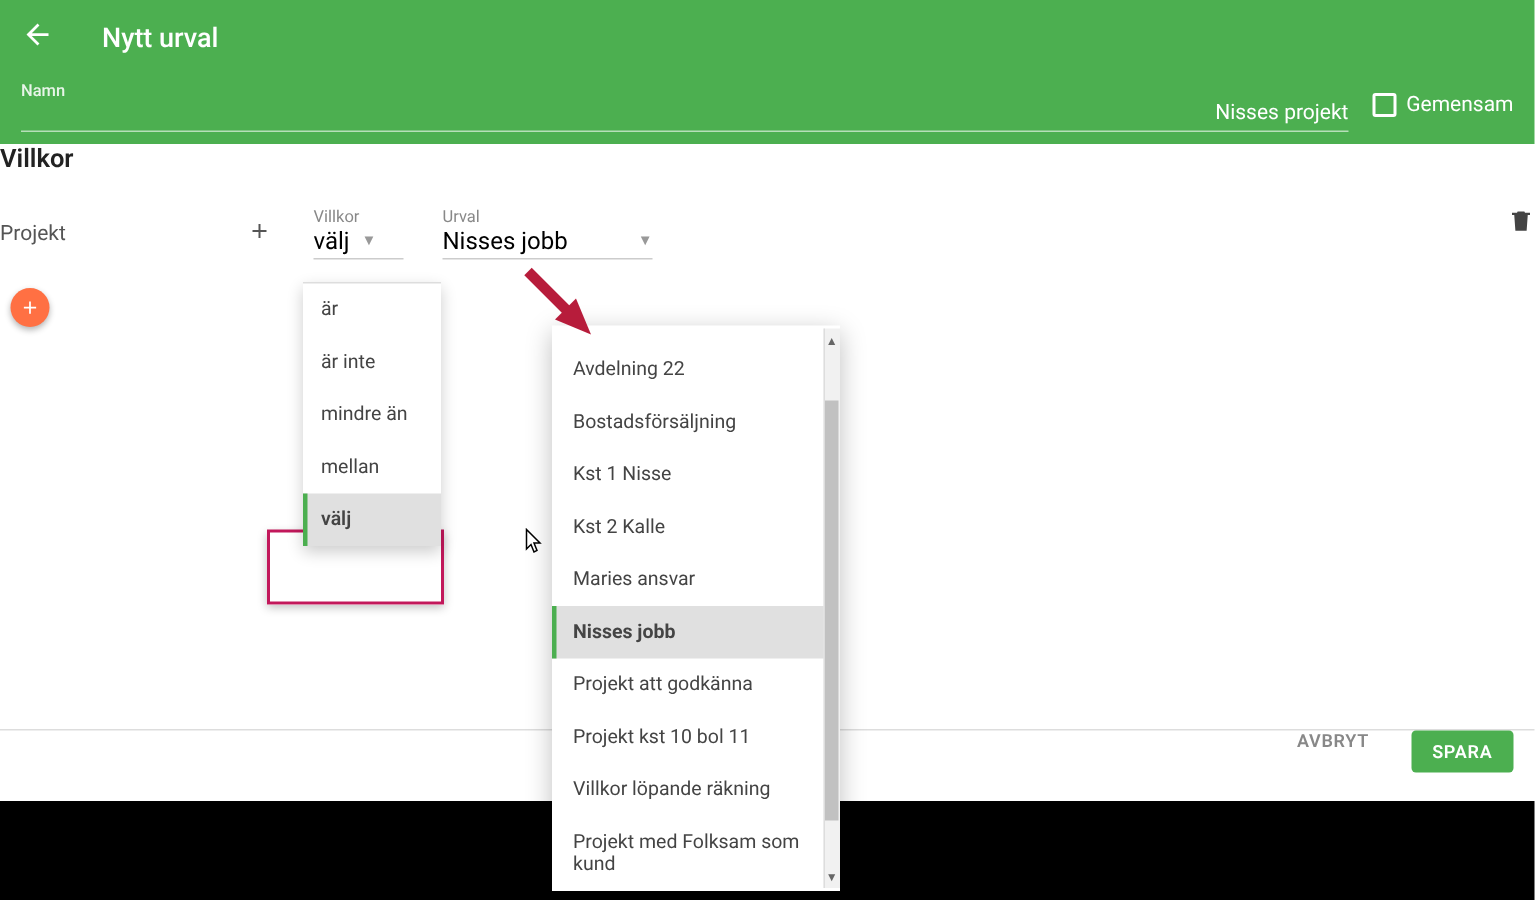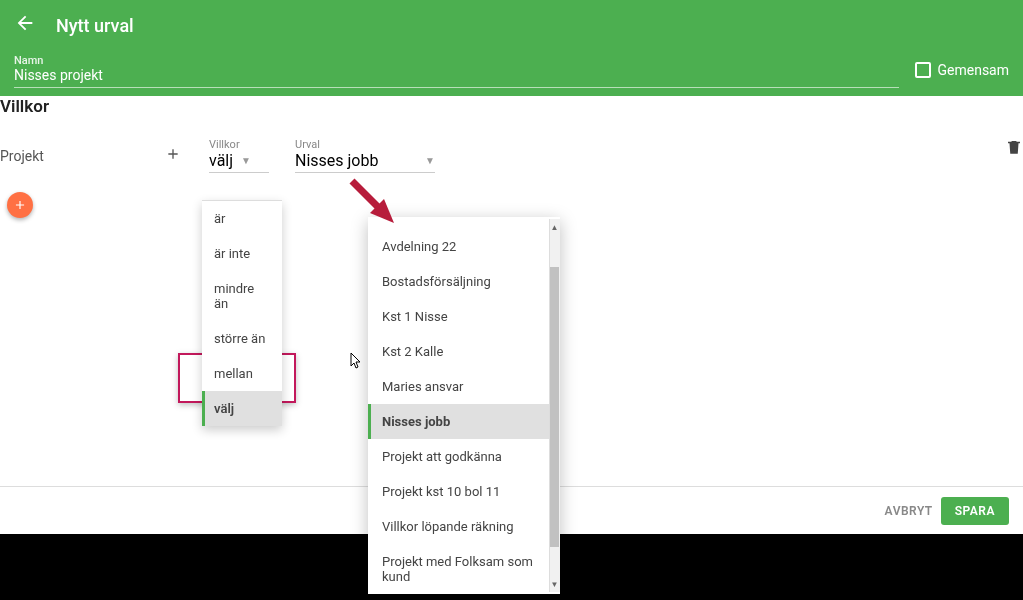--- a/index.html
+++ b/index.html
@@ -5,26 +5,26 @@
   * { box-sizing: border-box; margin: 0; padding: 0; }
   body { font-family: Roboto, Arial, sans-serif; background: #fff; width: 1023px; height: 600px; overflow: hidden; position: relative; }
 
   .header {
     background: #4CAF50;
     color: #fff;
     height: 96px;
     padding: 12px 14px 0 14px;
     position: relative;
   }
-  .header-top { display: flex; align-items: center; gap: 20px; }
+  .header-top { display: flex; align-items: center; gap: 32px; }
   .back-arrow { cursor: pointer; }
   .header-title { font-size: 18px; font-weight: 500; }
   .name-field-wrap { margin-top: 14px; position: relative; width: 885px; }
   .name-label { font-size: 11px; color: #E8F5E9; font-weight: 500; margin-top: 16px; }
-  .name-value { font-size: 14px; color: #fff; border-bottom: 1px solid rgba(255,255,255,0.6); padding-bottom: 4px; }
+  .name-value { font-size: 14px; color: #fff; border-bottom: 1px solid rgba(255,255,255,0.6); padding-bottom: 4px; text-align: right; }
   .checkbox-wrap { position: absolute; right: 14px; top: 62px; display: flex; align-items: center; gap: 6px; font-size: 14px; padding-left: 34px; }
   .checkbox-box { width: 16px; height: 16px; border: 2px solid #fff; border-radius: 2px; }
 
   .content { position: relative; }
   .section-title { font-size: 17px; font-weight: 600; color: #222; margin-bottom: 22px; }
 
   .row { display: flex; align-items: center; position: relative; }
   .row-label { width: 165px; font-size: 14px; color: #555; }
   .plus-icon { color: #555; margin-right: 28px; cursor: pointer; }
   .field-group { display: flex; flex-direction: column; margin-right: 26px; position: relative; }
@@ -37,22 +37,22 @@
 
   .fab {
     width: 26px; height: 26px; border-radius: 50%; background: #FF7043;
     color: #fff; display: flex; align-items: center; justify-content: center;
     position: absolute; left: 7px; top: 192px; box-shadow: 0 2px 4px rgba(0,0,0,0.3);
     cursor: pointer;
   }
 
   
   .villkor-menu {
-    position: absolute; left: 202px; top: 200px;
-    width: 80px; background: #fff;
+    position: absolute; left: 202px; top: 188px;
+    width: 92px; background: #fff;
     box-shadow: 0 4px 10px rgba(0,0,0,0.2);
     z-index: 5;
     border-top: 1px solid #ddd;
   }
   .menu-item {
     padding: 10px 12px; font-size: 13px; color: #444; cursor: pointer;
   }
   .menu-item.selected {
     background: #E0E0E0; font-weight: 600; border-left: 3px solid #4CAF50; padding-left: 9px;
   }
@@ -88,22 +88,22 @@
   
   .arrow-annotation {
     position: absolute; left: 346px; top: 175px; z-index: 20;
     pointer-events: none;
   }
 
   
   .footer-bar {
     position: absolute; left: 0; right: 0; top: 486px; height: 48px;
     background: #fff; border-top: 1px solid #ddd;
-    display: flex; justify-content: flex-end; align-items: center;
-    padding-right: 14px; gap: 8px;
+    display: flex; justify-content: flex-end; align-items: flex-start;
+    padding-right: 14px; gap: 28px;
   }
   .btn-cancel { font-size: 12px; font-weight: 600; color: #888; letter-spacing: 0.5px; cursor: pointer; }
   .btn-save { font-size: 12px; font-weight: 600; color: #fff; background: #4CAF50; padding: 7px 14px; border-radius: 3px; letter-spacing: 0.5px; cursor: pointer; }
 
   .black-strip { position: absolute; left: 0; right: 0; top: 534px; bottom: 0; background: #000; }
 
   .cursor-ptr { position: absolute; left: 350px; top: 352px; z-index: 30; pointer-events:none; }
 </style>
 </head>
 <body>
@@ -162,21 +162,20 @@
           <path d="M6 7h12l-1 14H7L6 7zm3-3h6l1 2H8l1-2zM4 5h16v2H4z"></path>
         </svg>
     </span>
   </div>
 </div>
 
 <div class="villkor-menu">
   <div class="menu-item">är</div>
   <div class="menu-item">är inte</div>
   <div class="menu-item">mindre än</div>
-  <div class="menu-item">större än</div>
   <div class="menu-item">mellan</div>
   <div class="menu-item selected">välj</div>
 </div>
 
 <div class="highlight-box" style="left:178px; top:353px; width:118px; height:50px;"></div>
 
 <div class="urval-menu">
   <div class="menu-item">Avdelning 22</div>
   <div class="menu-item">Bostadsförsäljning</div>
   <div class="menu-item">Kst 1 Nisse</div>

